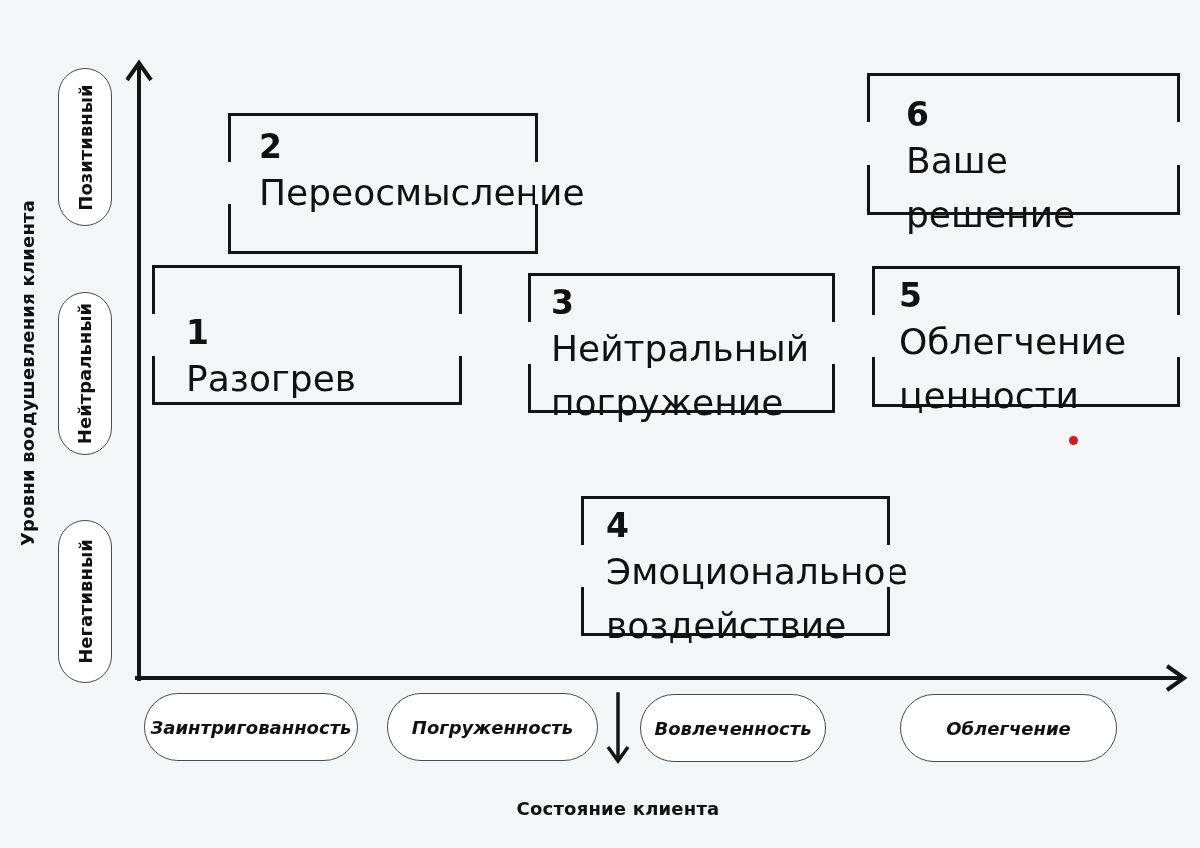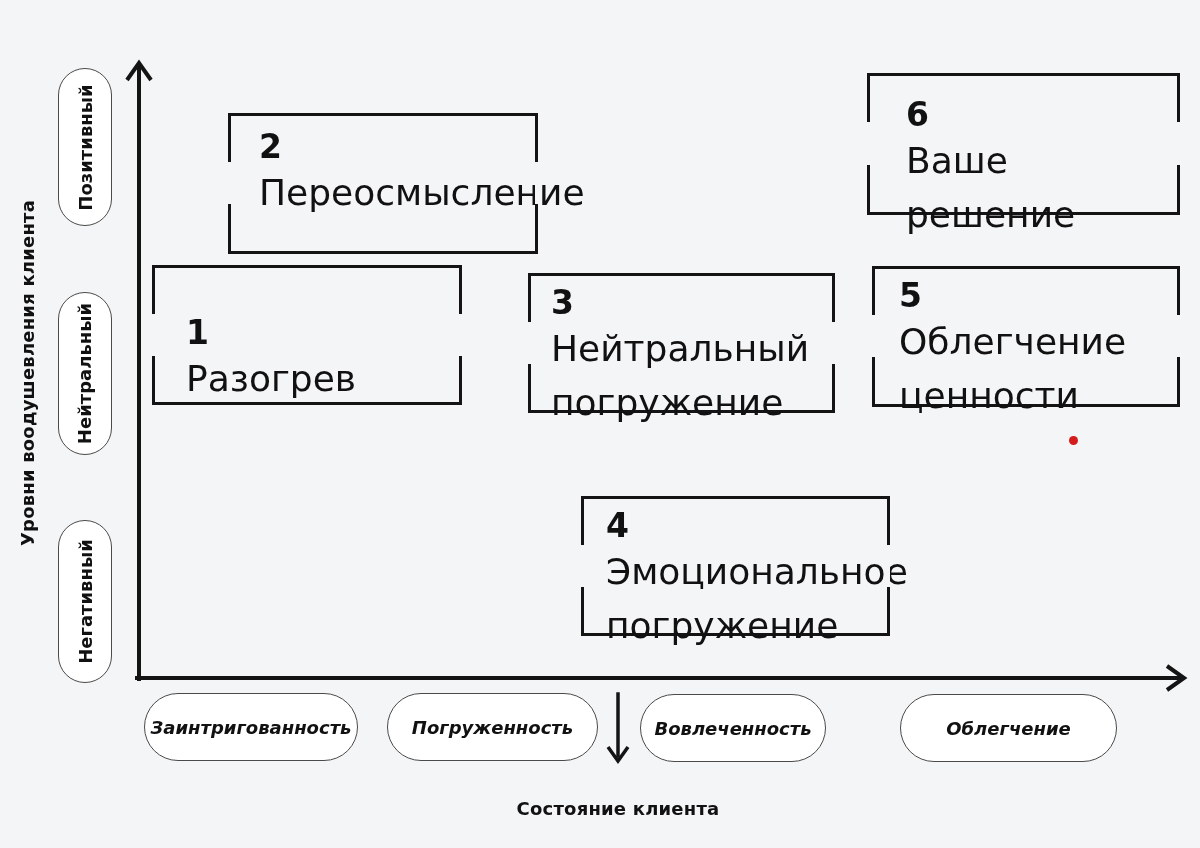--- a/index.html
+++ b/index.html
@@ -117,21 +117,21 @@
     <div class="stage-title">Переосмысление</div>
   </div>
 
   <div class="stage-box" style="left:528px; top:273px; width:307px; height:140px; padding:8px 8px 0 20px;">
     <div class="stage-num">3</div>
     <div class="stage-title">Нейтральный погружение</div>
   </div>
 
   <div class="stage-box" style="left:581px; top:496px; width:309px; height:140px; padding:8px 8px 0 22px;">
     <div class="stage-num">4</div>
-    <div class="stage-title">Эмоциональное погружение</div>
+    <div class="stage-title">Эмоциональное воздействие</div>
   </div>
 
   <div class="stage-box" style="left:872px; top:266px; width:308px; height:141px; padding:8px 8px 0 24px;">
     <div class="stage-num">5</div>
     <div class="stage-title">Облегчение ценности</div>
   </div>
 
   <div class="stage-box" style="left:867px; top:73px; width:313px; height:142px; padding:20px 10px 0 36px;">
     <div class="stage-num">6</div>
     <div class="stage-title">Ваше решение</div>

